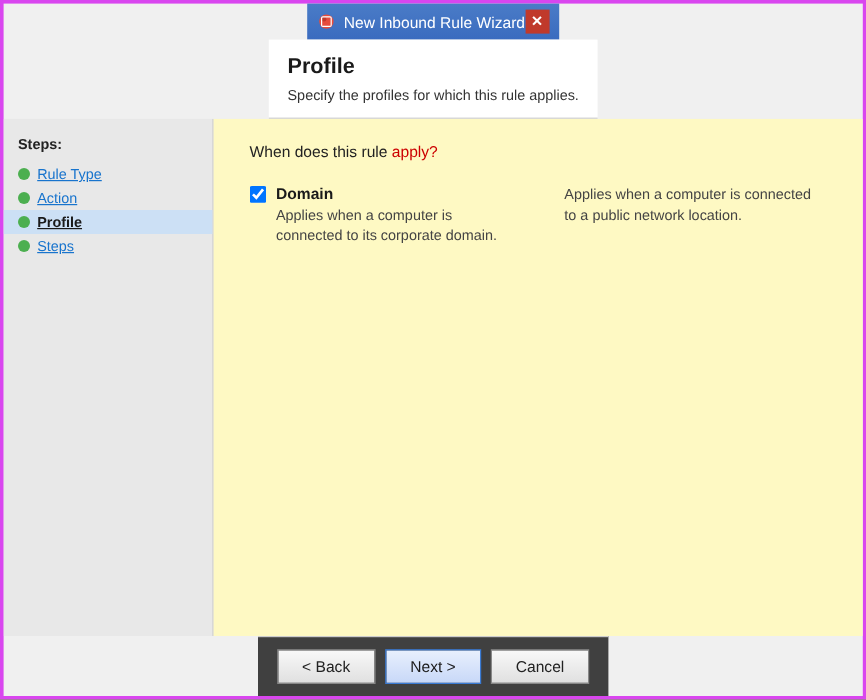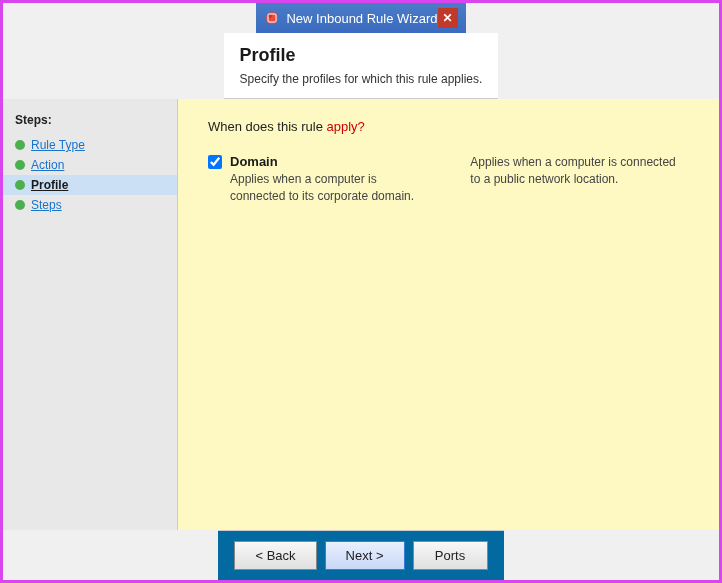--- a/index.html
+++ b/index.html
@@ -178,21 +178,21 @@
     }
 
     .option-desc {
       font-size: 12px;
       color: #444;
       margin-left: 22px;
       line-height: 1.4;
     }
 
     .footer {
-      background: #0369a1;
+      background: #404040;
       border-top: 1px solid #ccc;
       padding: 10px 16px;
       display: flex;
       justify-content: flex-end;
       gap: 8px;
       flex-shrink: 0;
     }
 
     .btn {
       padding: 6px 20px;
@@ -277,15 +277,15 @@
           <div class="option-desc">Applies when a computer is connected to a public network location.</div>
         </div>
 
       </div>
     </div>
   </div>
 
   <div class="footer">
     <button class="btn">&lt; Back</button>
     <button class="btn btn-next">Next &gt;</button>
-    <button class="btn">Ports</button>
+    <button class="btn">Cancel</button>
   </div>
 </div>
 
 </body></html>

